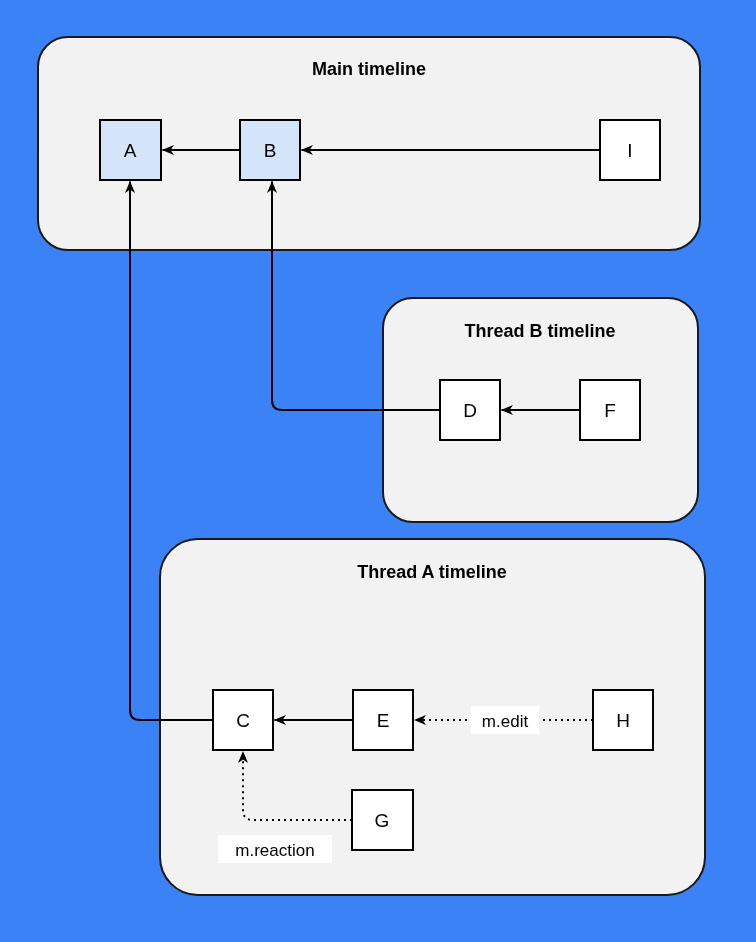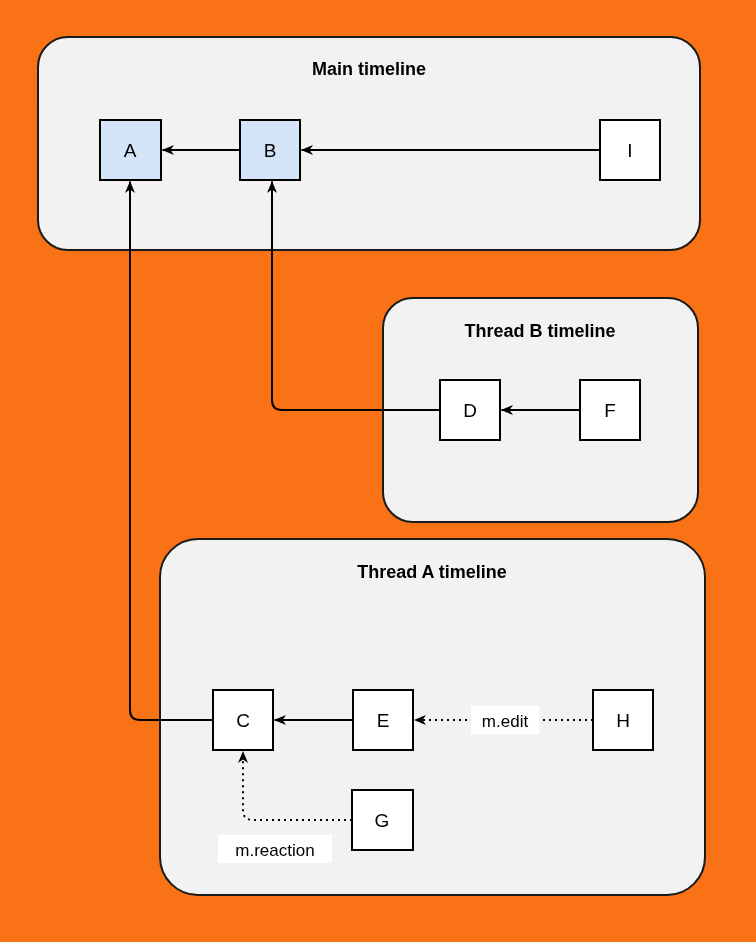--- a/index.html
+++ b/index.html
@@ -4,21 +4,21 @@
 <style>
   html, body {
     margin: 0;
     padding: 0;
     background: #ffffff;
   }
   .page {
     position: relative;
     width: 756px;
     height: 942px;
-    background: #f97316;
+    background: #3b82f6;
     font-family: "Liberation Sans", sans-serif;
     text-decoration: underline;
   }
   svg { display: block; }
   text {
     font-family: "Liberation Sans", sans-serif;
     fill: #000000;
   }
   .container-title {
     font-size: 18px;

